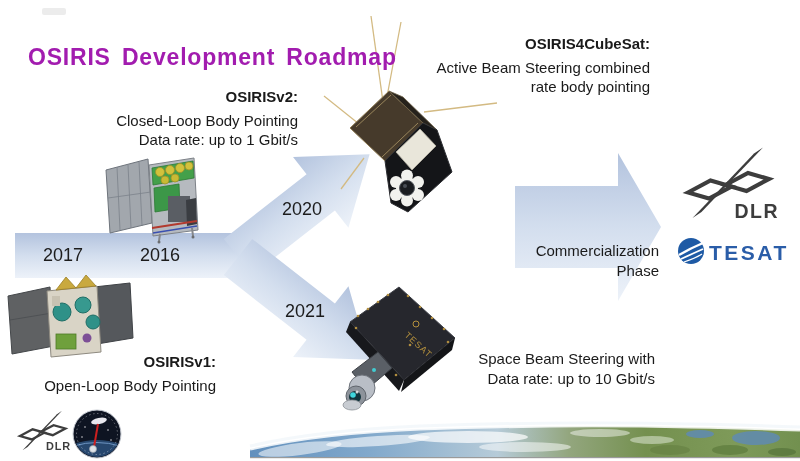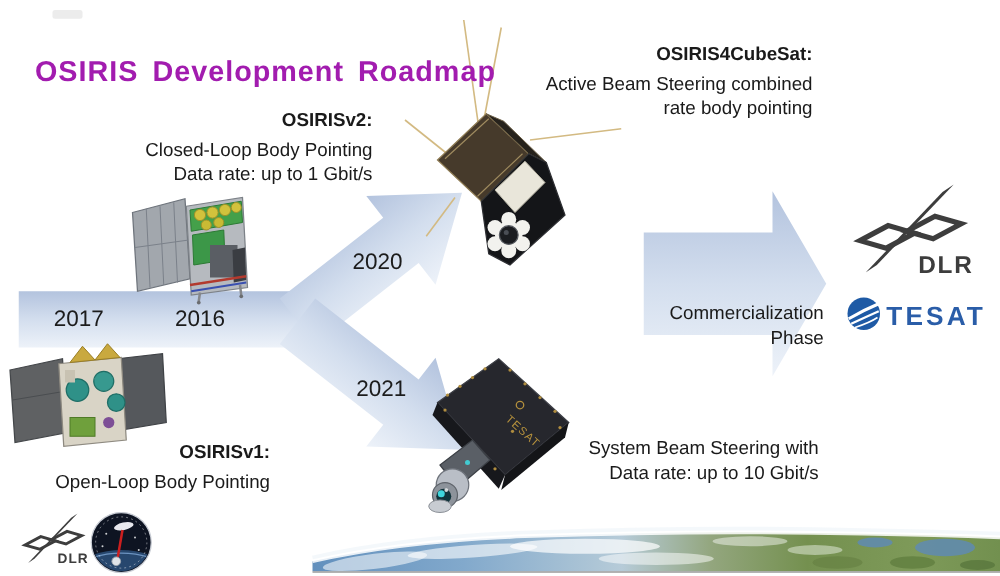--- a/index.html
+++ b/index.html
@@ -243,21 +243,21 @@
     <div>Active Beam Steering combined</div>
     <div>rate body pointing</div>
   </div>
 
   <div class="abs block" id="blk-v1">
     <div class="hd">OSIRISv1:</div>
     <div>Open-Loop Body Pointing</div>
   </div>
 
   <div class="abs block" id="blk-v3">
-    <div>System Beam Steering with</div>
+    <div>Space Beam Steering with</div>
     <div>Data rate: up to 10 Gbit/s</div>
   </div>
 
   <div class="abs txt year" id="yr-2017">2017</div>
   <div class="abs txt year" id="yr-2016">2016</div>
   <div class="abs txt year" id="yr-2020">2020</div>
   <div class="abs txt year" id="yr-2021">2021</div>
 
   <div class="abs" id="comm-text">
     <div>Commercialization</div>

